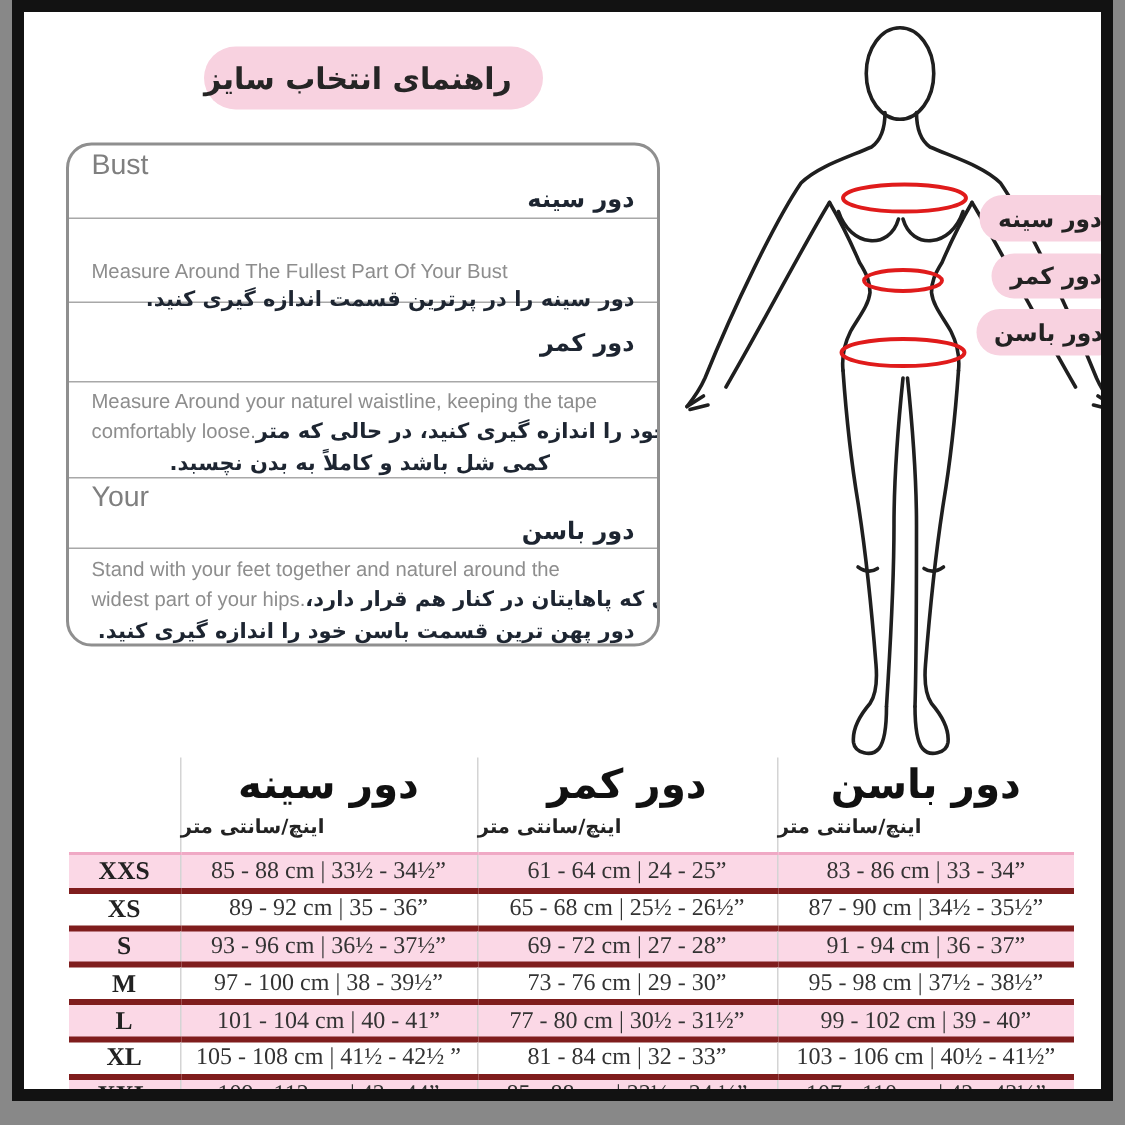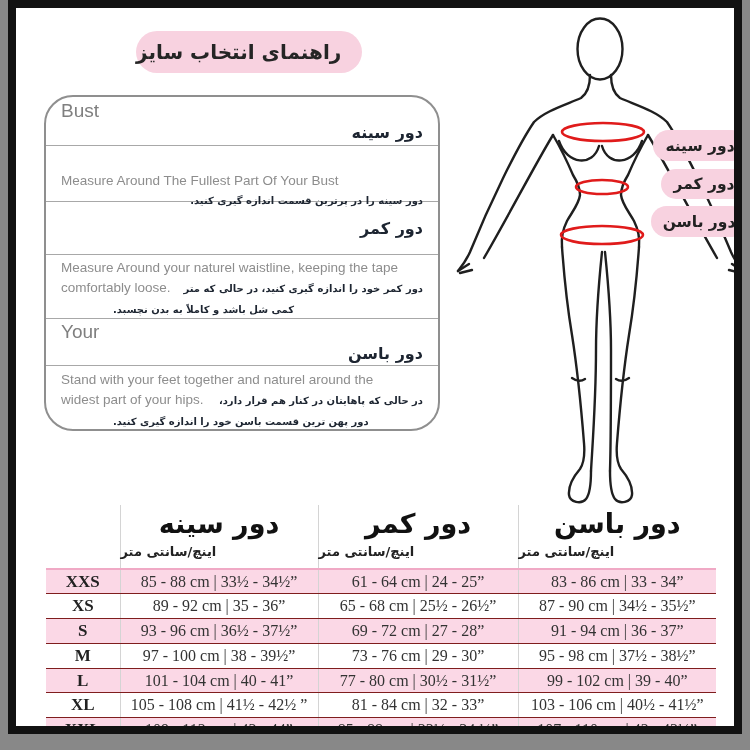--- a/index.html
+++ b/index.html
@@ -14,31 +14,31 @@
   
   .badge{
     position:absolute; left:120px; top:23px; width:226px; height:42px;
     background:var(--pink); border-radius:21px;
     display:flex; align-items:center; justify-content:flex-end;
     font-size:20px; font-weight:bold; color:#252525; direction:rtl;
   }
   
   .info-box{
     position:absolute; left:28px; top:87px; width:396px; height:336px;
-    border:2px solid #8f8f8f; border-radius:29px; overflow:hidden; background:#fff;
+    border:2px solid #8f8f8f; border-radius:17px; overflow:hidden; background:#fff;
   }
   .sec{width:100%; padding:0 15px;}
   .sec + .sec{border-top:1.6px solid #a8a8a8;}
   .sec-head{display:flex; flex-direction:column; justify-content:center; gap:1px;}
   .h-bust{height:48px;} .b-bust{height:56px;} .h-waist{height:53px;}
   .b-waist{height:64px;} .h-hips{height:47px;} .b-hips{height:66px;}
   .en-title{font-family:"Liberation Sans", sans-serif; font-size:19px; color:#7f7f7f; text-align:left;}
   .fa-title{font-size:16px; font-weight:bold; color:#1d2531; text-align:right; direction:rtl;}
   .en-line{font-family:"Liberation Sans", sans-serif; font-size:13.5px; color:#8d8d8d; text-align:left; white-space:nowrap; line-height:19px;}
-  .fa-line{font-size:10px; font-weight:bold; color:#1d2531; direction:rtl; line-height:21px; white-space:nowrap;}
+  .fa-line{font-size:14px; font-weight:bold; color:#1d2531; direction:rtl; line-height:21px; white-space:nowrap;}
   .mix-line{display:flex; justify-content:space-between; align-items:baseline; line-height:21px;}
   .mix-line .en-line{line-height:21px;}
   .fa-indent{text-align:left; padding-left:52px;}
   .fa-right{text-align:right;}
   .b-bust{padding-top:25px;} .b-waist{padding-top:3px;} .b-hips{padding-top:4px;}
   
   .figure{position:absolute; left:437px; top:-3px; width:300px; height:503px;}
   .figure svg{position:absolute; left:0; top:0;}
   .body-stroke{stroke:var(--outline); stroke-width:2.4; fill:none; stroke-linecap:round; stroke-linejoin:round;}
   .red-stroke{stroke:var(--red); stroke-width:2.6; fill:none;}
@@ -62,21 +62,21 @@
   .size-table thead th{
     height:64px; vertical-align:top; padding-top:1px;
     border-bottom:2.5px solid #f0a9c5;
   }
   .size-table thead th + th, .size-table tbody td + td{border-left:1px solid #d4d4d4;}
   .col-title{font-size:27px; font-weight:bold; color:#111; direction:rtl; line-height:36px; text-align:center;}
   .col-sub{font-size:13px; font-weight:bold; color:#222; direction:rtl; text-align:left; margin-top:2px;}
   .size-table tbody td{
     height:24.8px; text-align:center; vertical-align:middle;
     font-family:"Liberation Serif", serif; font-size:16px; color:#333;
-    border-bottom:1px solid #7f1d1d;
+    border-bottom:4px solid #7f1d1d;
   }
   .size-table tbody tr:nth-child(odd){background:var(--table-pink);}
   .size-table tbody td.size-cell{font-weight:bold; font-size:17px; color:#222;}
 </style>
 </head>
 <body>
 
 <div class="canvas">
 
   <div class="badge">

